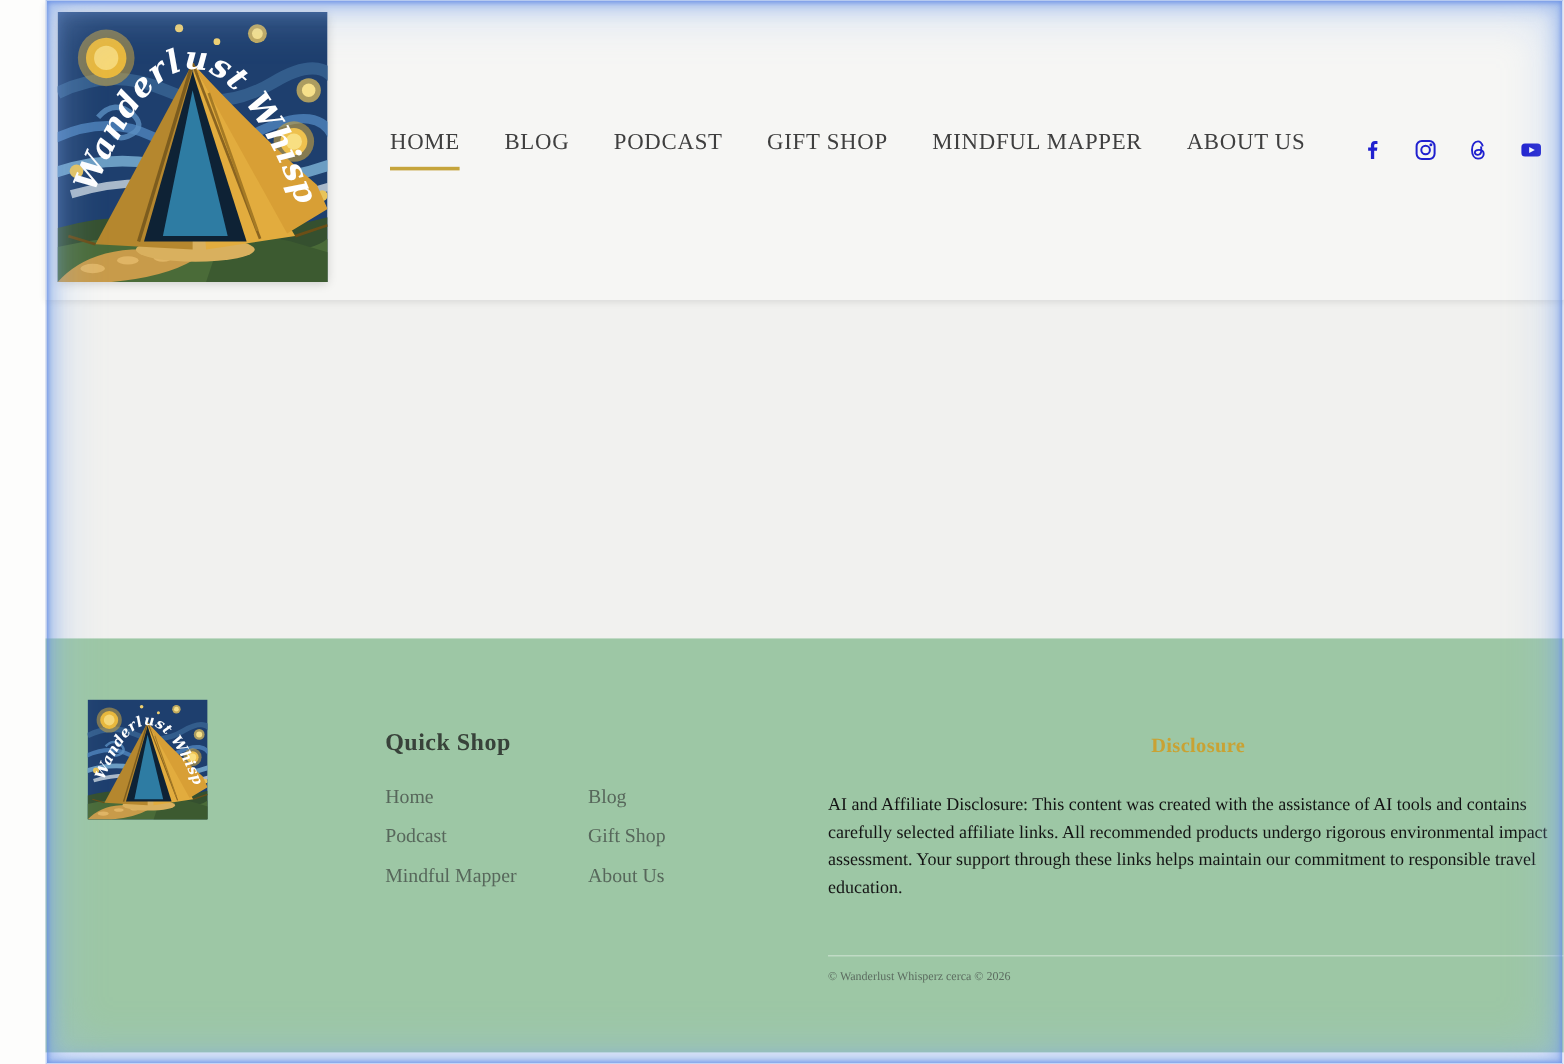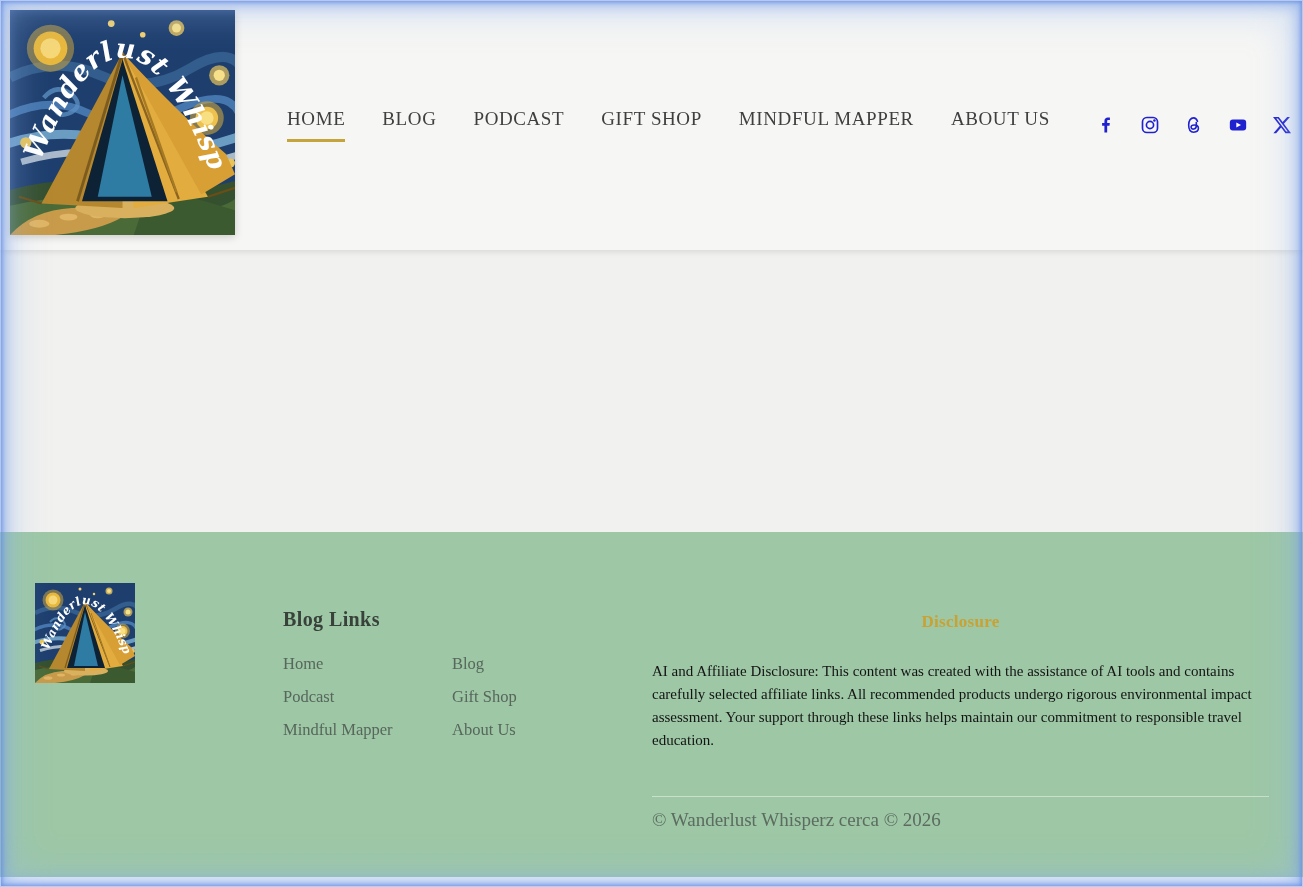--- a/index.html
+++ b/index.html
@@ -1,19 +1,19 @@
 <!DOCTYPE html>
 <html><head>
 <meta charset="utf-8">
 <style>
   * { margin:0; padding:0; box-sizing:border-box; }
   html,body { width:1303px; height:887px; overflow:hidden; }
   body { font-family:"Liberation Serif","DejaVu Serif",serif; position:relative; background:#fdfdfc; }
 
-  .page { position:absolute; inset:0; background:#fdfdfc; }
+  .page { position:absolute; inset:0; background:#fdfdfc;margin-left:38px; }
 
   
   .edge-glow { position:absolute; inset:0; pointer-events:none; z-index:60;
     box-shadow: inset 0 0 4px 1px rgba(96,136,228,.85),
                 inset 0 0 14px 5px rgba(116,156,232,.55),
                 inset 0 0 36px 12px rgba(152,186,242,.38);
     border:1px solid rgba(130,166,236,.55); }
 
   
   .site-header { position:absolute; left:0; top:0; width:1303px; height:250px;
@@ -49,21 +49,21 @@
   .ql-col1 { left:283px; } .ql-col2 { left:452px; }
   .footer-link { font-size:16.5px; color:#57675b; text-decoration:none; line-height:19px; cursor:pointer; }
 
   .disclosure-block { position:absolute; left:652px; top:0; width:617px; height:345px; }
   .disclosure-title { position:absolute; left:0; top:80px; width:617px; text-align:center;
     font-size:17px; font-weight:bold; color:#c9a233; letter-spacing:.3px; }
   .disclosure-text { position:absolute; left:0; top:128px; width:617px; font-size:15px;
     line-height:23px; color:#141414; }
   .footer-divider { position:absolute; left:0; top:264px; width:617px; height:1px;
     background:rgba(255,255,255,.45); }
-  .copyright { position:absolute; left:0; top:277px; font-size:19px; color:#5c6c60; }
+  .copyright { position:absolute; left:0; top:277px; font-size:10px; color:#5c6c60; }
 
   
   .arc-text { font-family:"DejaVu Serif","Liberation Serif",serif; font-style:italic;
     font-weight:bold; fill:#ffffff; font-size:24px; }
 </style>
 </head>
 <body>
 
 <svg width="0" height="0" style="position:absolute" aria-hidden="true">
   <defs>
@@ -171,21 +171,21 @@
 
   <main class="main-content"></main>
 
   <footer class="site-footer">
     <a class="footer-logo">
       <svg viewBox="0 0 200 200">
           <use href="#logo-art"></use>
         </svg>
     </a>
 
-    <h3 class="quick-links-title">Blog Links</h3>
+    <h3 class="quick-links-title">Quick Shop</h3>
 
     <div class="ql-col ql-col1">
       <a class="footer-link">Home</a>
       <a class="footer-link">Podcast</a>
       <a class="footer-link">Mindful Mapper</a>
     </div>
     <div class="ql-col ql-col2">
       <a class="footer-link">Blog</a>
       <a class="footer-link">Gift Shop</a>
       <a class="footer-link">About Us</a>

